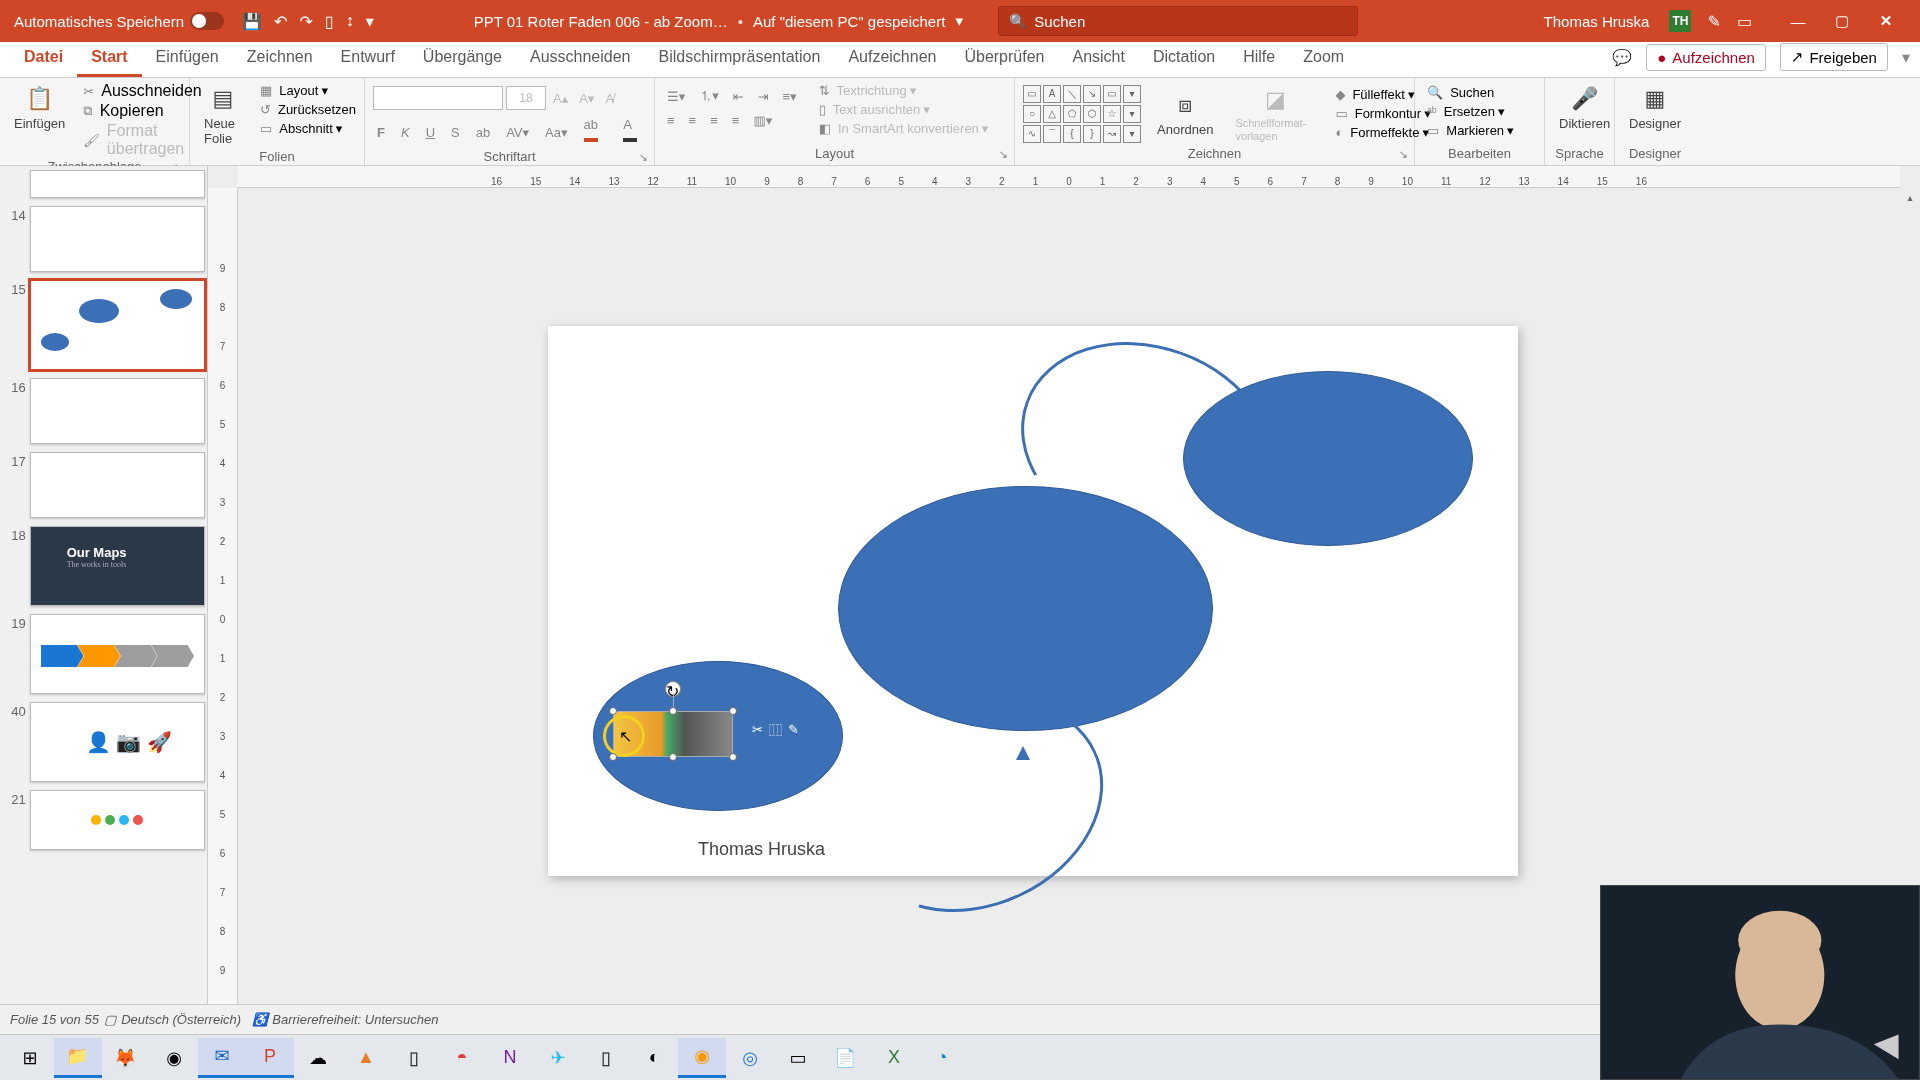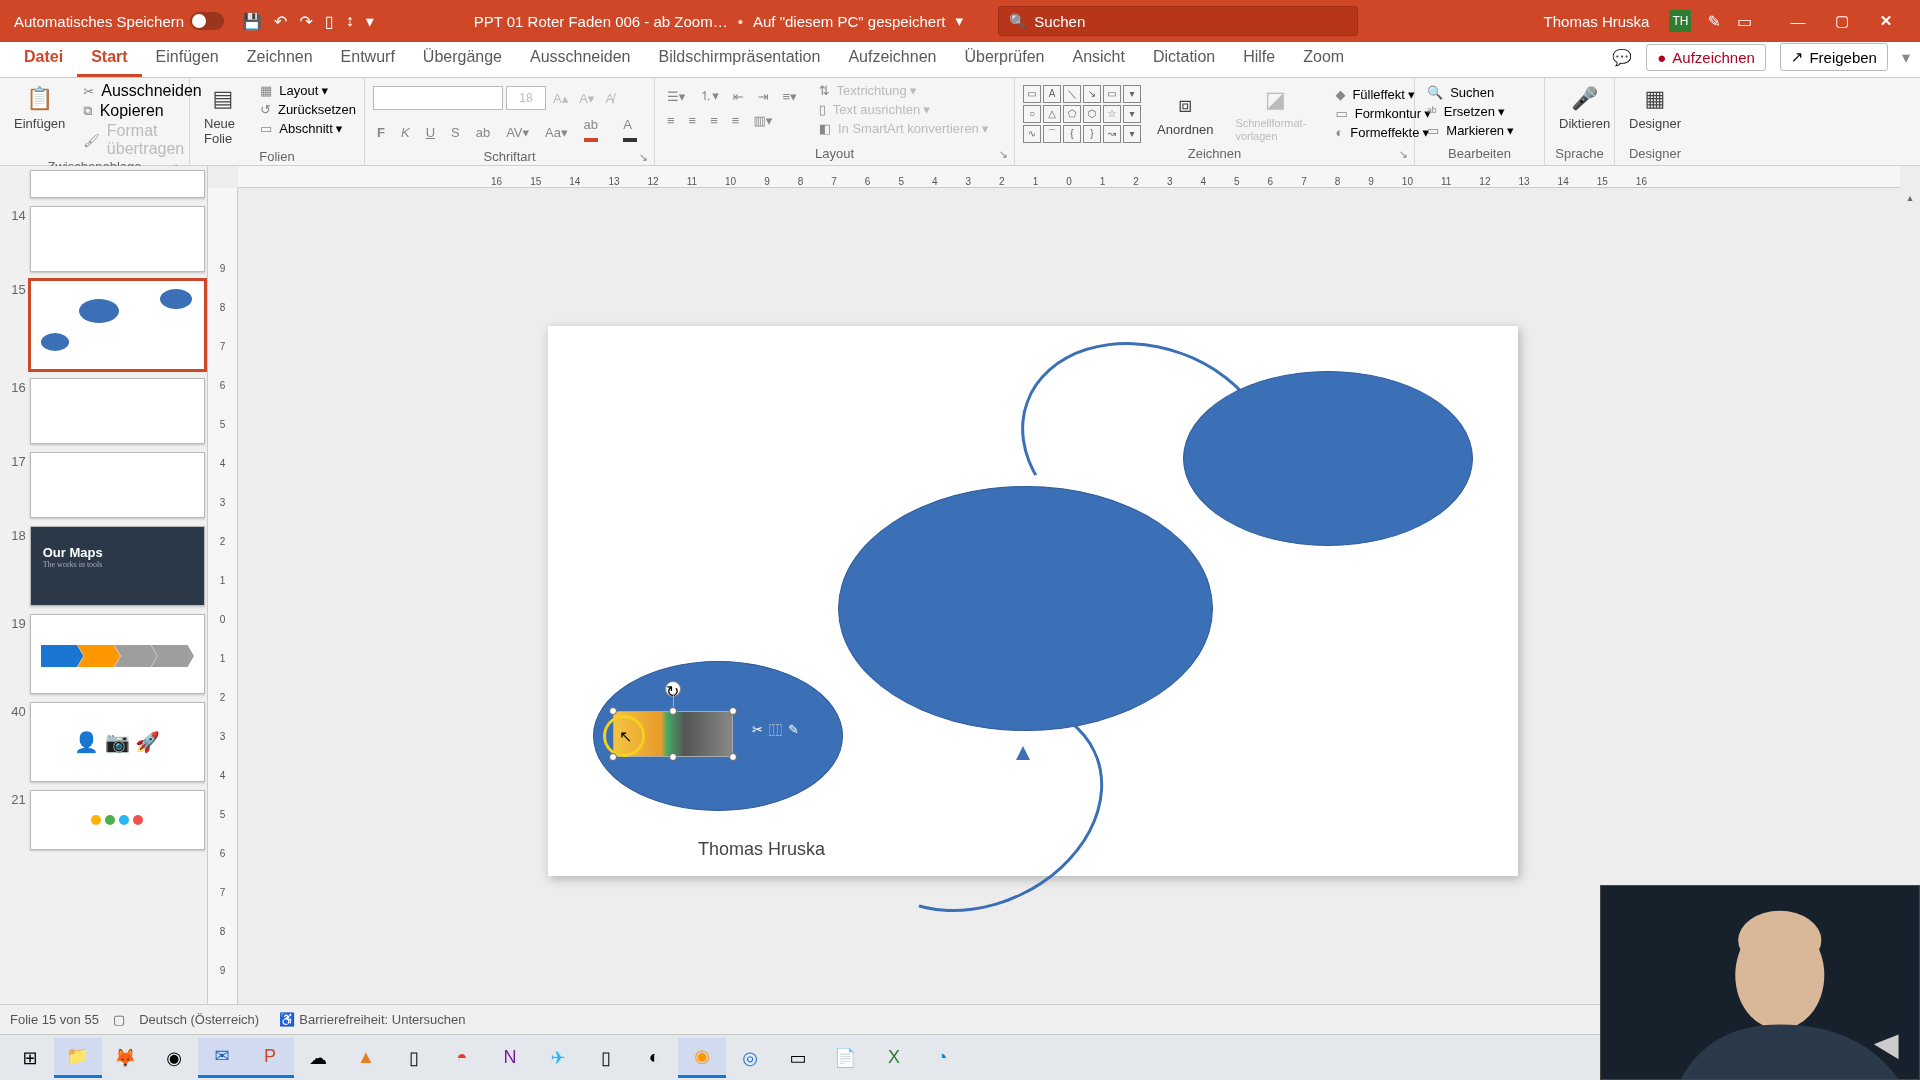--- a/index.html
+++ b/index.html
@@ -11,21 +11,21 @@
 .titlebar .toggle { width: 34px; height: 18px; background: rgba(0,0,0,0.25); border-radius: 9px; position: relative; }
 .titlebar .toggle:after { content:""; position:absolute; width:14px; height:14px; border-radius:50%; background:#fff; top:2px; left:2px; }
 .titlebar .qa { display: flex; gap: 12px; padding: 0 10px; align-items: center; }
 .titlebar .qa span { font-size: 16px; }
 .titlebar .center { flex: 1; display: flex; align-items: center; gap: 10px; padding-left: 90px; }
 .titlebar .center .fname { font-weight: 500; }
 .titlebar .center .sep { opacity: .8; }
 .titlebar .search { height: 30px; width: 360px; background: #b7361a; border: 1px solid #a02d14; border-radius: 3px; display:flex; align-items:center; gap:8px; padding:0 10px; color:#fff; margin-left: 25px; }
 .titlebar .search span.ico { font-size: 14px; }
 .titlebar .right { display: flex; align-items: center; gap: 16px; padding: 0 8px; }
-.titlebar .avatar { width: 22px; height: 22px; background: #2e7d32; display:inline-flex; align-items:center; justify-content:center; font-size:12px; font-weight:400; margin-left:4px; }
+.titlebar .avatar { width: 22px; height: 22px; background: #2e7d32; display:inline-flex; align-items:center; justify-content:center; font-size:12px; font-weight:700; margin-left:4px; }
 .titlebar .winbtns { display:flex; gap:4px; margin-left: 10px; }
 .titlebar .winbtns div { width: 40px; height: 30px; display:flex; align-items:center; justify-content:center; }
 .titlebar .winbtns div:last-child { font-weight:bold; }
 
 
 .tabs { height: 36px; display:flex; align-items:flex-end; border-bottom: 1px solid #ccc; background:#fff; padding: 0 10px; }
 .tab { padding: 8px 14px; font-size: 16px; color: #5a5a5a; border-bottom: 3px solid transparent; cursor:pointer; }
 .tab.active { color:#d04727; border-bottom-color:#d04727; font-weight:600; }
 .tab.file { color:#d04727; font-weight:700; }
 .tabs .spacer { flex:1; }
@@ -50,38 +50,38 @@
 .colorchip.black { background:#333; }
 .shape-grid { display:grid; grid-template-columns:repeat(6,18px); grid-template-rows:repeat(3,18px); gap:2px; }
 .shape-grid div { width:18px; height:18px; border:1px solid #888; font-size:10px; display:flex; align-items:center; justify-content:center; color:#666; }
 
 
 .workspace { position:absolute; top:166px; left:0; right:0; bottom:30px; display:flex; background:#e8e8e8; }
 .thumbs { width:208px; background:#f0f0f0; border-right:1px solid #ccc; overflow:hidden; }
 .thumb-inner { padding: 4px 2px 4px 4px; position:relative; height:100%; }
 .thumbrow { display:flex; align-items:flex-start; gap:4px; margin-bottom: 8px; }
 .thumbnum { width: 22px; text-align:right; font-size:13px; color:#666; padding-top:2px; }
-.thumbslide { width: 178px; background:#fff; border:1px solid #bbb; box-shadow:0 1px 2px rgba(0,0,0,0.2); position:relative; }
+.thumbslide { width: 178px; background:#fff; border:1px solid #bbb; box-shadow:0 1px 2px rgba(0,0,0,0.2); position:relative;padding-left:24px; }
 .thumbslide.sel { outline: 3px solid #d04727; outline-offset:-1px; }
 
 .editarea { flex:1; position:relative; background:#ededed; overflow:hidden; }
 .ruler-h { position:absolute; top:0; left:30px; right:20px; height:22px; background:#f6f6f6; border-bottom:1px solid #ccc; display:flex; justify-content:center; font-size:10px; color:#555; }
 .ruler-h .ticks { display:flex; gap:28px; align-items:flex-end; padding-top:4px; }
 .ruler-v { position:absolute; left:0; top:22px; bottom:0; width:30px; background:#f6f6f6; border-right:1px solid #ccc; display:flex; flex-direction:column; align-items:center; justify-content:center; font-size:10px; color:#555; }
 .ruler-v .ticks { display:flex; flex-direction:column; gap:28px; }
 .vscroll-r { position:absolute; right:0; top:22px; bottom:0; width:20px; background:#ededed; }
 .vscroll-r .arr { height:18px; font-size:10px; color:#666; display:flex; align-items:center; justify-content:center; width:100%; }
 .slide { position:absolute; left:340px; top:160px; width:970px; height:550px; background:#fff; box-shadow: 2px 3px 10px rgba(0,0,0,0.25); }
 .ellipse { position:absolute; background:#3b6fb6; border:1px solid #2f5a98; border-radius:50%; }
 .slide .credit { position:absolute; bottom:16px; left:150px; font-size:18px; color:#444; }
 .arc { position:absolute; border:3px solid #3b6fb6; border-radius:50%; }
 .arrowhead { position:absolute; width:0; height:0; }
 
 
-.statusbar { position:absolute; bottom:0; left:0; right:0; height:30px; background:#f0f0f0; color:#555; font-size:13px; display:flex; align-items:center; padding:0 10px; gap:14px; border-top:1px solid #ccc; }
+.statusbar { position:absolute; bottom:0; left:0; right:0; height:30px; background:#f0f0f0; color:#555; font-size:13px; display:flex; align-items:center; padding:0 10px; gap:5px; border-top:1px solid #ccc;font-style:italic; }
 .statusbar .spacer { flex:1; }
 .statusbar .btn { padding:2px 6px; display:flex; gap:4px; align-items:center; }
 .taskbar-row { position:absolute; bottom:0; left:0; right:0; height:46px; background:#e4e7ec; display:flex; align-items:center; padding:0 6px; gap:0; border-top:1px solid #c8c8c8; }
 .taskicon { width:48px; height:40px; display:flex; align-items:center; justify-content:center; font-size:18px; }
 .taskicon.active { border-bottom:3px solid #1976d2; background:rgba(100,150,255,0.15); }
 .tray { margin-left:auto; display:flex; align-items:center; gap:10px; font-size:14px; color:#333; padding-right:8px; }
 
 .cam { position:absolute; right:0; bottom:0; width:320px; height:195px; background:#1a2a3a; border:1px solid #444; display:flex; align-items:center; justify-content:center; color:#8aa; }
 .cam svg { width:100%; height:100%; }
 </style>

